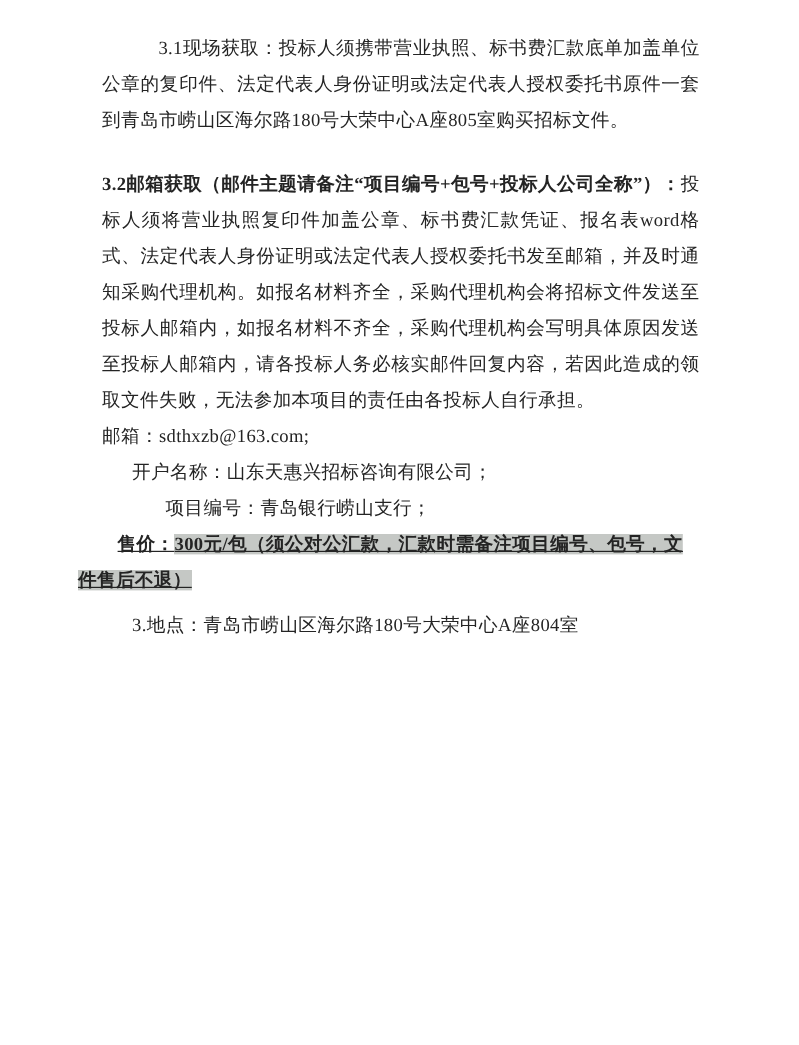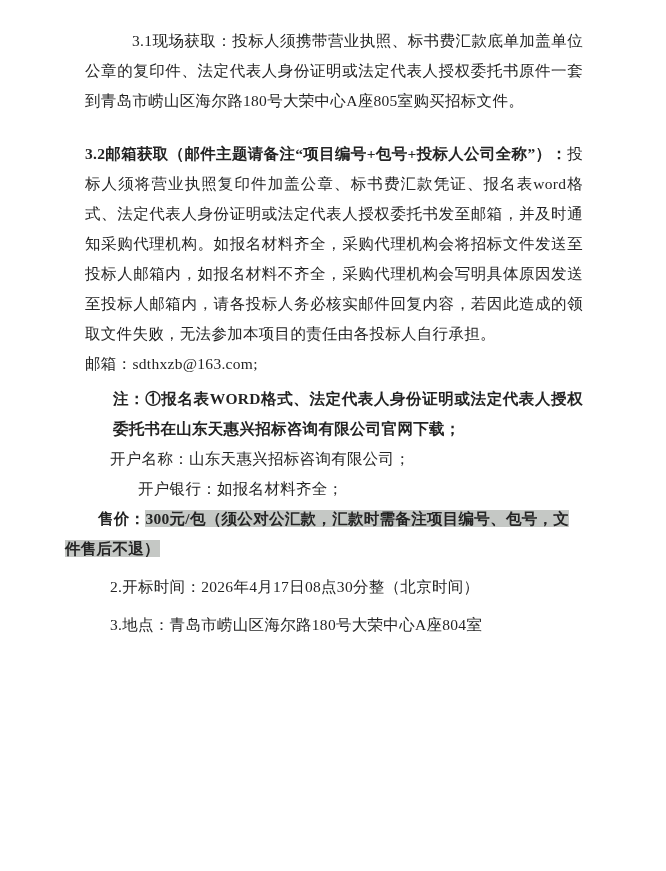--- a/index.html
+++ b/index.html
@@ -37,44 +37,43 @@
   .ml23      { margin-left: 23px; }
   .ml25      { margin-left: 25px; }
   .ml26      { margin-left: 26px; }
   .ml28      { margin-left: 28px; }
   .ml30      { }
   .ml53      { margin-left: 53px; }
   .price-para {
     margin-left: -20px;
     text-indent: 33px;
     text-align: left;
+    text-decoration: underline;
   }
 </style>
 </head>
 <body>
 
 <div class="page">
 
   <p class="p indent3">3.1现场获取：投标人须携带营业执照、标书费汇款底单加盖单位公章的复印件、法定代表人身份证明或法定代表人授权委托书原件一套到青岛市崂山区海尔路180号大荣中心A座805室购买招标文件。</p>
 
   <p class="p mt23"><span class="b">3.2邮箱获取（邮件主题请备注“项目编号+包号+投标人公司全称”）：</span><span>投标人须将营业执照复印件加盖公章、标书费汇款凭证、报名表word格式、法定代表人身份证明或法定代表人授权委托书发至邮箱，并及时通知采购代理机构。如报名材料齐全，采购代理机构会将招标文件发送至投标人邮箱内，如报名材料不齐全，采购代理机构会写明具体原因发送至投标人邮箱内，请各投标人务必核实邮件回复内容，若因此造成的领取文件失败，无法参加本项目的责任由各投标人自行承担。</span></p>
 
   <p class="p ml30"><span>邮箱：</span><span>sdthxzb@163.com;</span></p>
 
-  <p class="p b ml28 mt5">注：①报名表WORD格式、法定代表人身份证明或法定代表人授权委托书在山东天惠兴招标咨询有限公司官网下载；</p>
 
 
 
   <p class="p ml25">开户名称：山东天惠兴招标咨询有限公司；</p>
 
-  <p class="p ml53">开户银行：如报名材料齐全；</p>
+  <p class="p ml53">项目编号：青岛银行崂山支行；</p>
 
 
 
   <p class="p price-para"><span class="b">售价：</span><span class="b hl">300元/包（须公对公汇款，汇款时需备注项目编号、包号，文件售后不退）</span></p>
 
 
 
-  <p class="p ml25 mt8">2.开标时间：2026年4月17日08点30分整（北京时间）</p>
 
   <p class="p ml25 mt8">3.地点：青岛市崂山区海尔路180号大荣中心A座804室</p>
 
 </div>
 
 </body></html>

